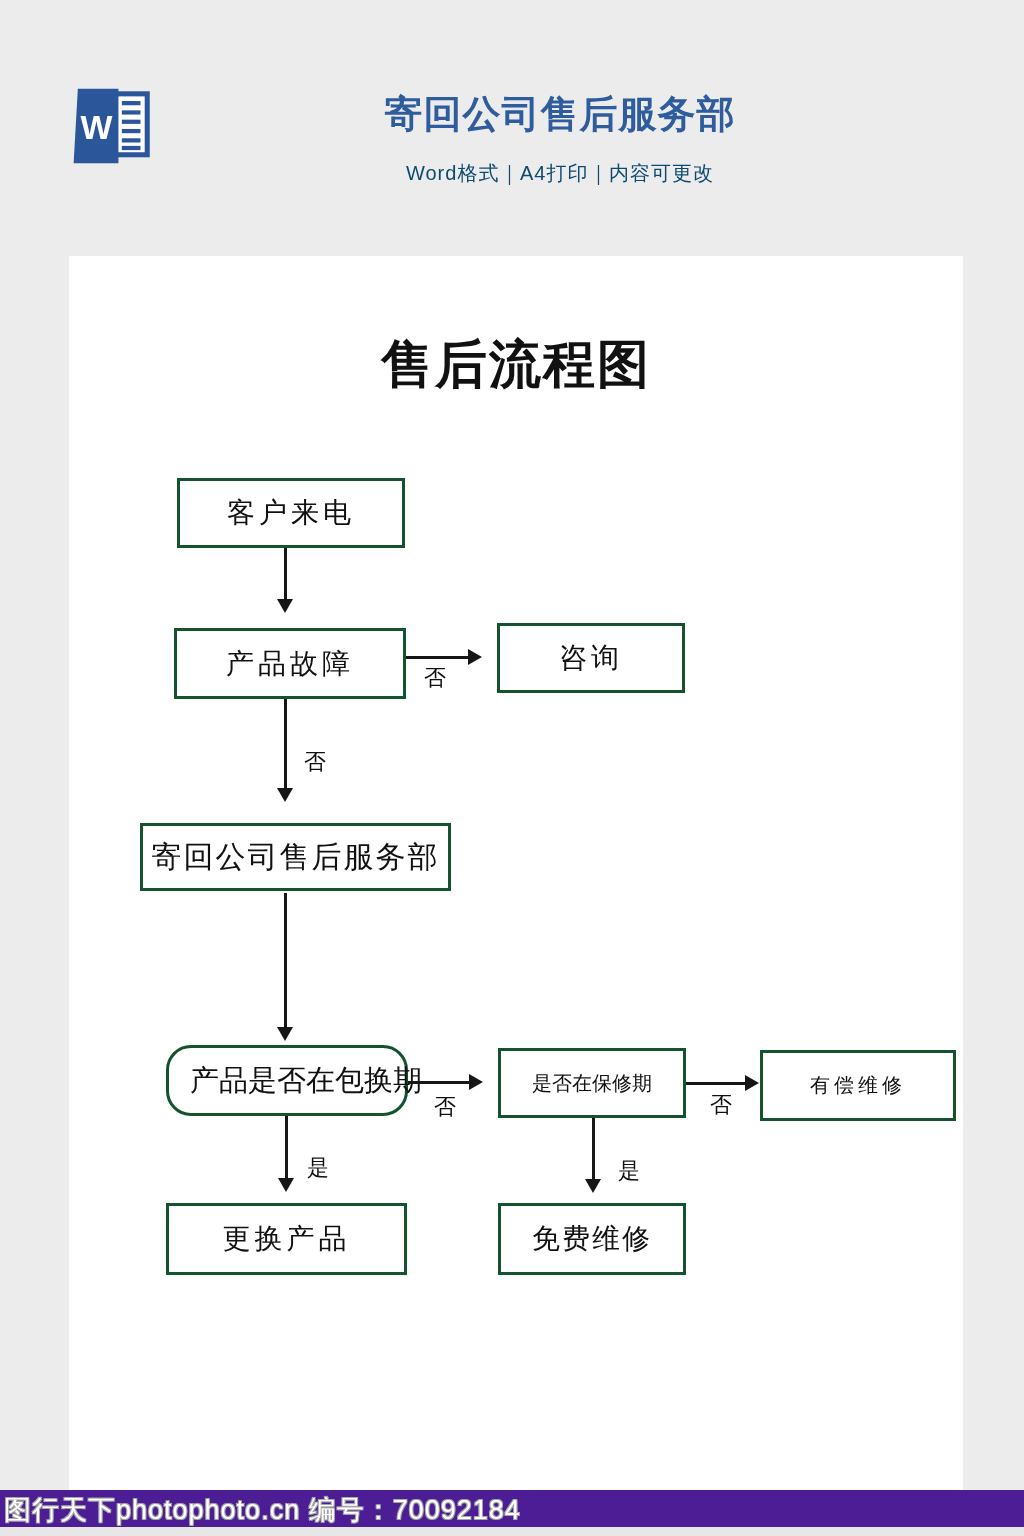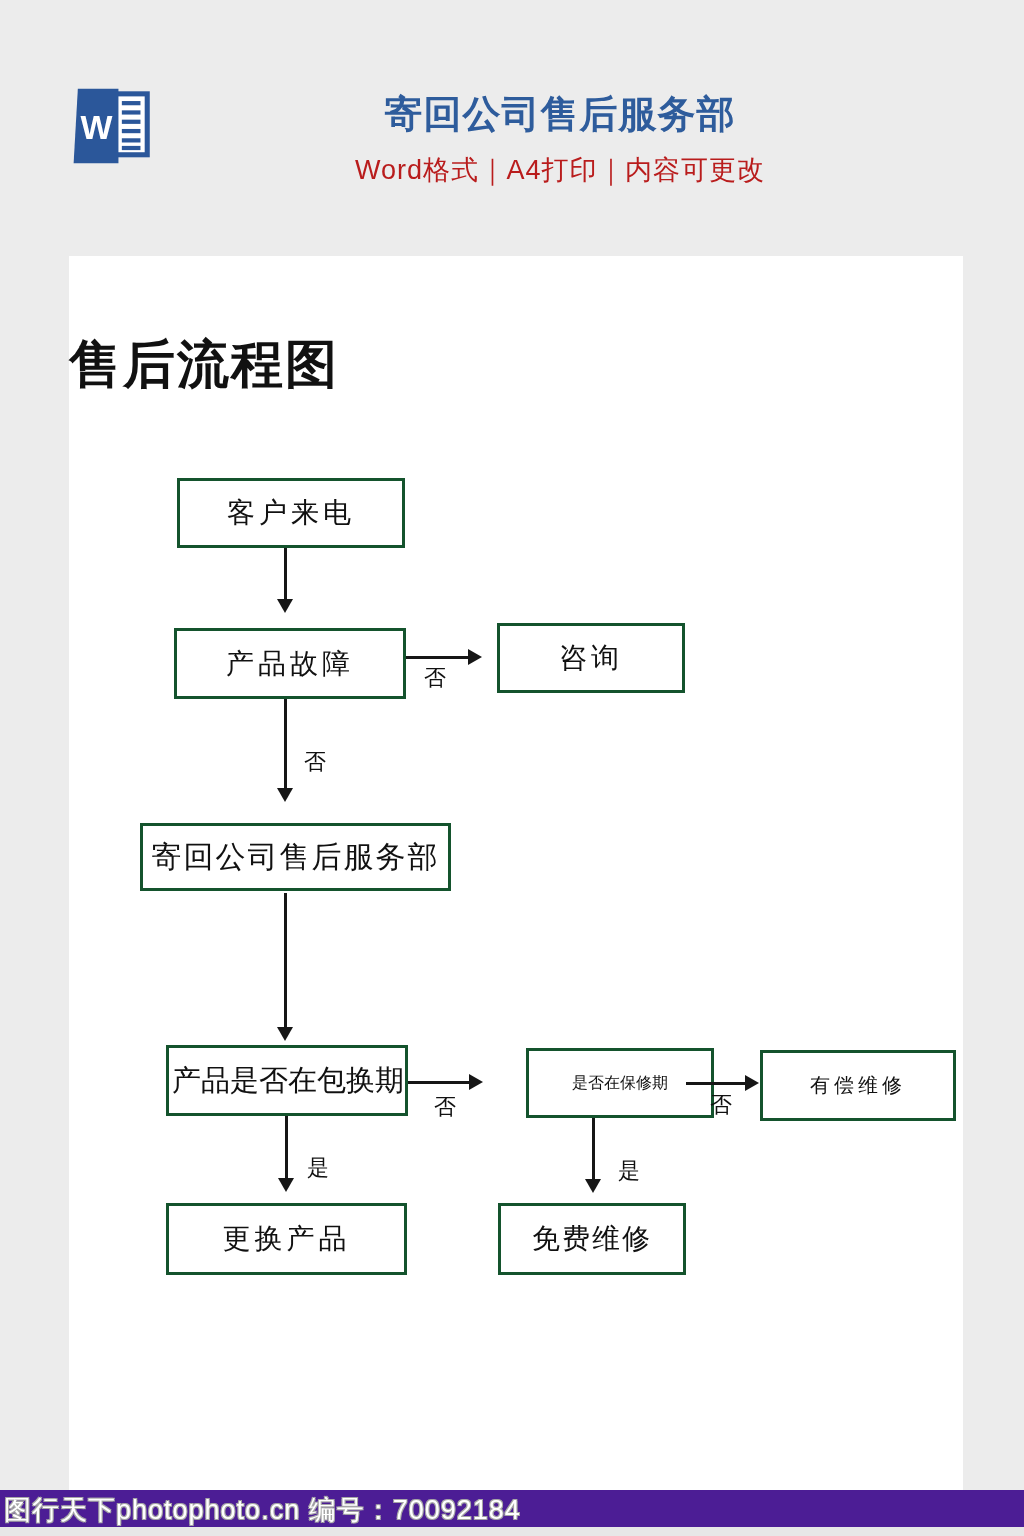--- a/index.html
+++ b/index.html
@@ -4,37 +4,37 @@
 <style>
   html,body{margin:0;padding:0;}
   body{background:#ececec;font-family:"Liberation Sans",sans-serif;}
   #screen{position:relative;width:1024px;height:1536px;background:#ececec;overflow:hidden;margin:0 auto;}
 
   
   .header{position:absolute;left:0;top:0;width:1024px;height:256px;background:#ececec;}
   .word-icon{position:absolute;left:66px;top:80px;width:88px;height:92px;}
   .header-text{position:absolute;left:160px;top:94px;width:800px;text-align:center;}
   .header-title{font-size:38px;font-weight:bold;color:#2e5c9c;letter-spacing:1px;line-height:1.1;}
-  .header-subtitle{margin-top:16px;font-size:27px;color:#b91c1c;letter-spacing:1px;}
+  .header-subtitle{margin-top:24px;font-size:20px;color:#0c4a6e;letter-spacing:1px;}
 
   
   .page{position:absolute;left:69px;top:256px;width:894px;height:1234px;background:#ffffff;}
-  .doc-title{position:absolute;left:69px;top:330px;width:894px;margin:0;text-align:left;
+  .doc-title{position:absolute;left:69px;top:330px;width:894px;margin:0;text-align:center;
              font-family:"DejaVu Serif",serif;font-weight:bold;font-size:52px;color:#111;letter-spacing:2px;}
 
   
   .flow-node{position:absolute;box-sizing:border-box;background:#fff;border:3px solid #14532d;
              display:flex;align-items:center;justify-content:center;
              font-family:"DejaVu Serif",serif;color:#111;white-space:nowrap;}
   .n1{left:177px;top:478px;width:228px;height:70px;font-size:28px;letter-spacing:4px;}
   .n2{left:174px;top:628px;width:232px;height:71px;font-size:28px;letter-spacing:4px;}
   .n3{left:497px;top:623px;width:188px;height:70px;font-size:28px;letter-spacing:4px;}
   .n4{left:140px;top:823px;width:311px;height:68px;font-size:30px;letter-spacing:2px;}
-  .n5{left:166px;top:1045px;width:242px;height:71px;font-size:29px;justify-content:flex-start;padding-left:3px;overflow:visible;}
-  .n6{left:526px;top:1048px;width:188px;height:70px;font-size:16px;}
+  .n5{left:166px;top:1045px;width:242px;height:71px;font-size:29px;justify-content:flex-start;padding-left:21px;overflow:visible;border-radius:25px;}
+  .n6{left:498px;top:1048px;width:188px;height:70px;font-size:20px;}
   .n7{left:760px;top:1050px;width:196px;height:71px;font-size:20px;letter-spacing:4px;}
   .n8{left:166px;top:1203px;width:241px;height:72px;font-size:28px;letter-spacing:4px;}
   .n9{left:498px;top:1203px;width:188px;height:72px;font-size:28px;letter-spacing:2px;}
 
   .arrow-v{position:absolute;width:3px;background:#161616;}
   .arrow-v::after{content:"";position:absolute;left:-7px;bottom:-14px;width:0;height:0;
                   border-left:8px solid transparent;border-right:8px solid transparent;border-top:14px solid #161616;}
   .arrow-h{position:absolute;height:3px;background:#161616;}
   .arrow-h::after{content:"";position:absolute;top:-7px;right:-14px;width:0;height:0;
                   border-top:8px solid transparent;border-bottom:8px solid transparent;border-left:14px solid #161616;}

